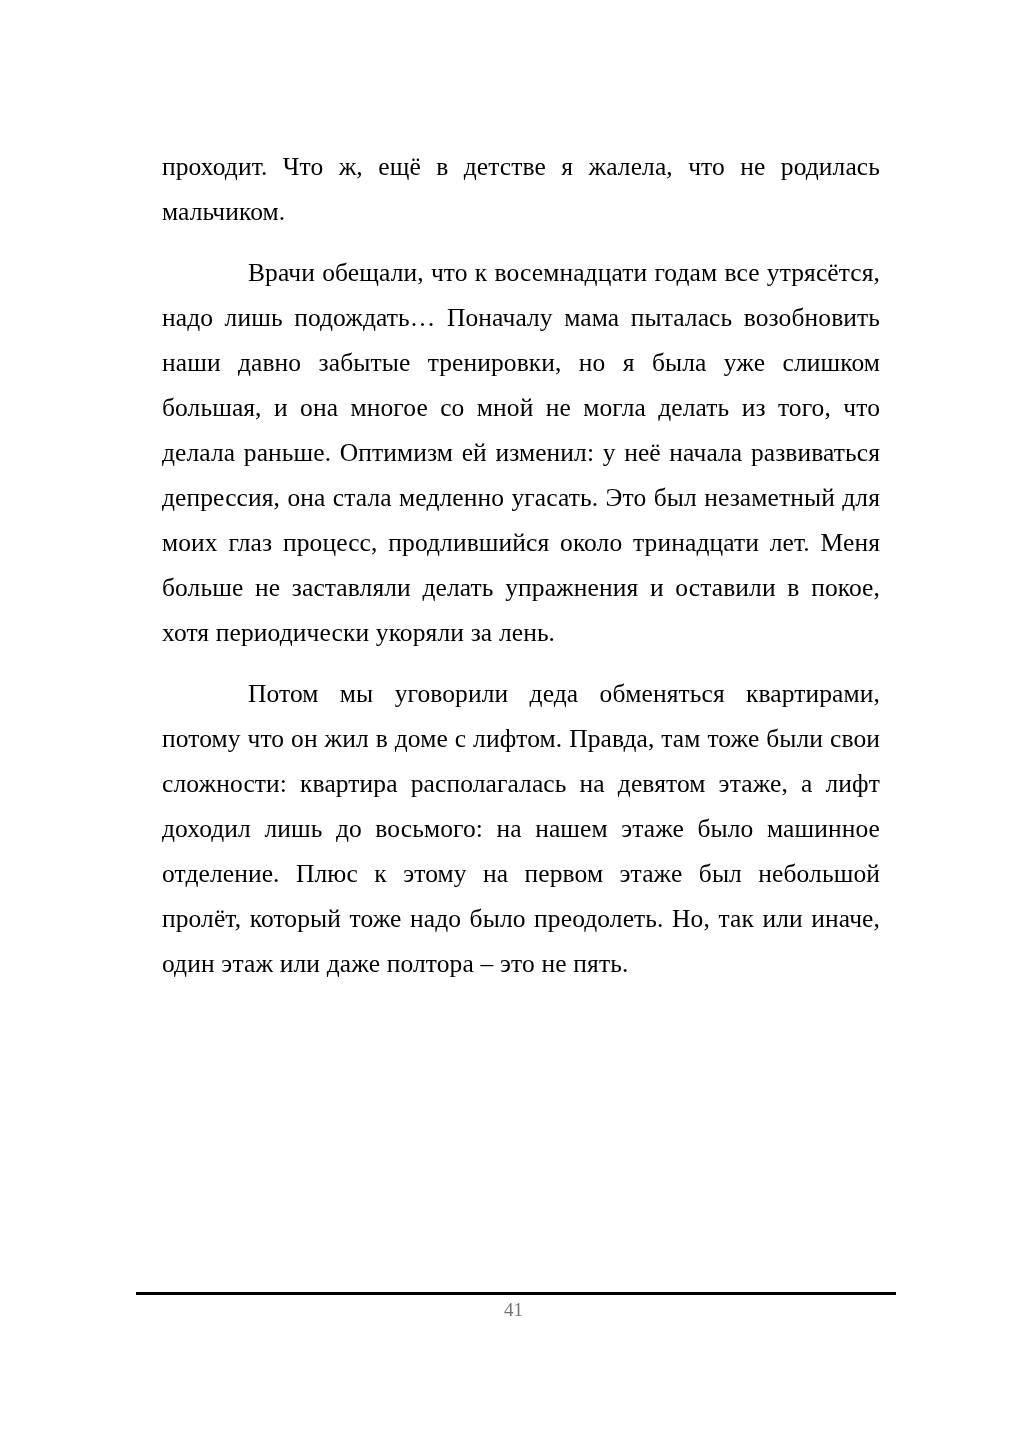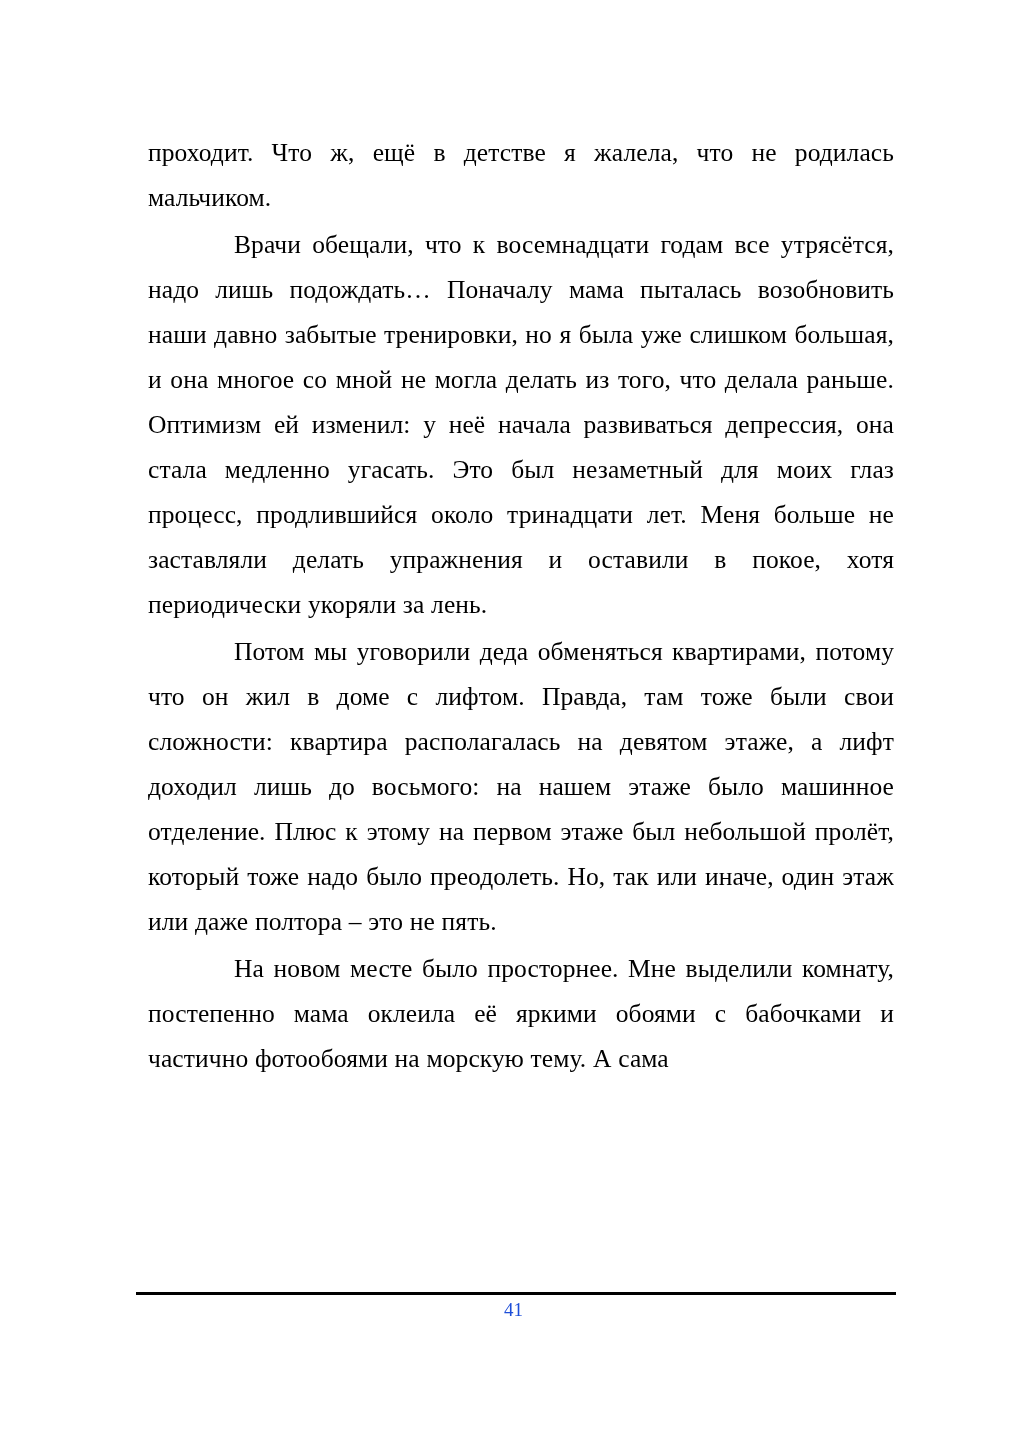--- a/index.html
+++ b/index.html
@@ -26,21 +26,21 @@
   }
 
   .text-column {
     position: absolute;
     left: 146px;
     top: 128px;
     width: 750px;
   }
 
   .para {
-    margin: 2px;
+    margin: 16px;
     font-size: 25.5px;
     line-height: 45px;
     text-align: justify;
     text-indent: 86px;
     text-justify: inter-word;
     letter-spacing: 0.1px;
     word-spacing: 0.2px;
     hyphens: none;
   }
 
@@ -59,38 +59,37 @@
 
   .page-number {
     position: absolute;
     left: 0;
     top: 1298px;
     width: 1027px;
     text-align: center;
     font-size: 19px;
     line-height: 24px;
     font-family: "Liberation Serif", "DejaVu Serif", serif;
-    color: #1d4ed8;
+    color: #737373;
   }
 </style>
 </head>
 <body>
 
 <div class="page">
 
   <div class="text-column">
 
     <p class="para no-indent">проходит. Что ж, ещё в детстве я жалела, что не родилась мальчиком.</p>
 
     <p class="para">Врачи обещали, что к восемнадцати годам все утрясётся, надо лишь подождать… Поначалу мама пыталась возобновить наши давно забытые тренировки, но я была уже слишком большая, и она многое со мной не могла делать из того, что делала раньше. Оптимизм ей изменил: у неё начала развиваться депрессия, она стала медленно угасать. Это был незаметный для моих глаз процесс, продлившийся около тринадцати лет. Меня больше не заставляли делать упражнения и оставили в покое, хотя периодически укоряли за лень.</p>
 
     <p class="para">Потом мы уговорили деда обменяться квартирами, потому что он жил в доме с лифтом. Правда, там тоже были свои сложности: квартира располагалась на девятом этаже, а лифт доходил лишь до восьмого: на нашем этаже было машинное отделение. Плюс к этому на первом этаже был небольшой пролёт, который тоже надо было преодолеть. Но, так или иначе, один этаж или даже полтора – это не пять.</p>
 
 
-    <p class="para">На новом месте было просторнее. Мне выделили комнату, постепенно мама оклеила её яркими обоями с бабочками и частично фотообоями на морскую тему. А сама</p>
 
   </div>
 
   <div class="footer-rule"></div>
 
   <div class="page-number">41</div>
 
 </div>
 
 </body></html>

